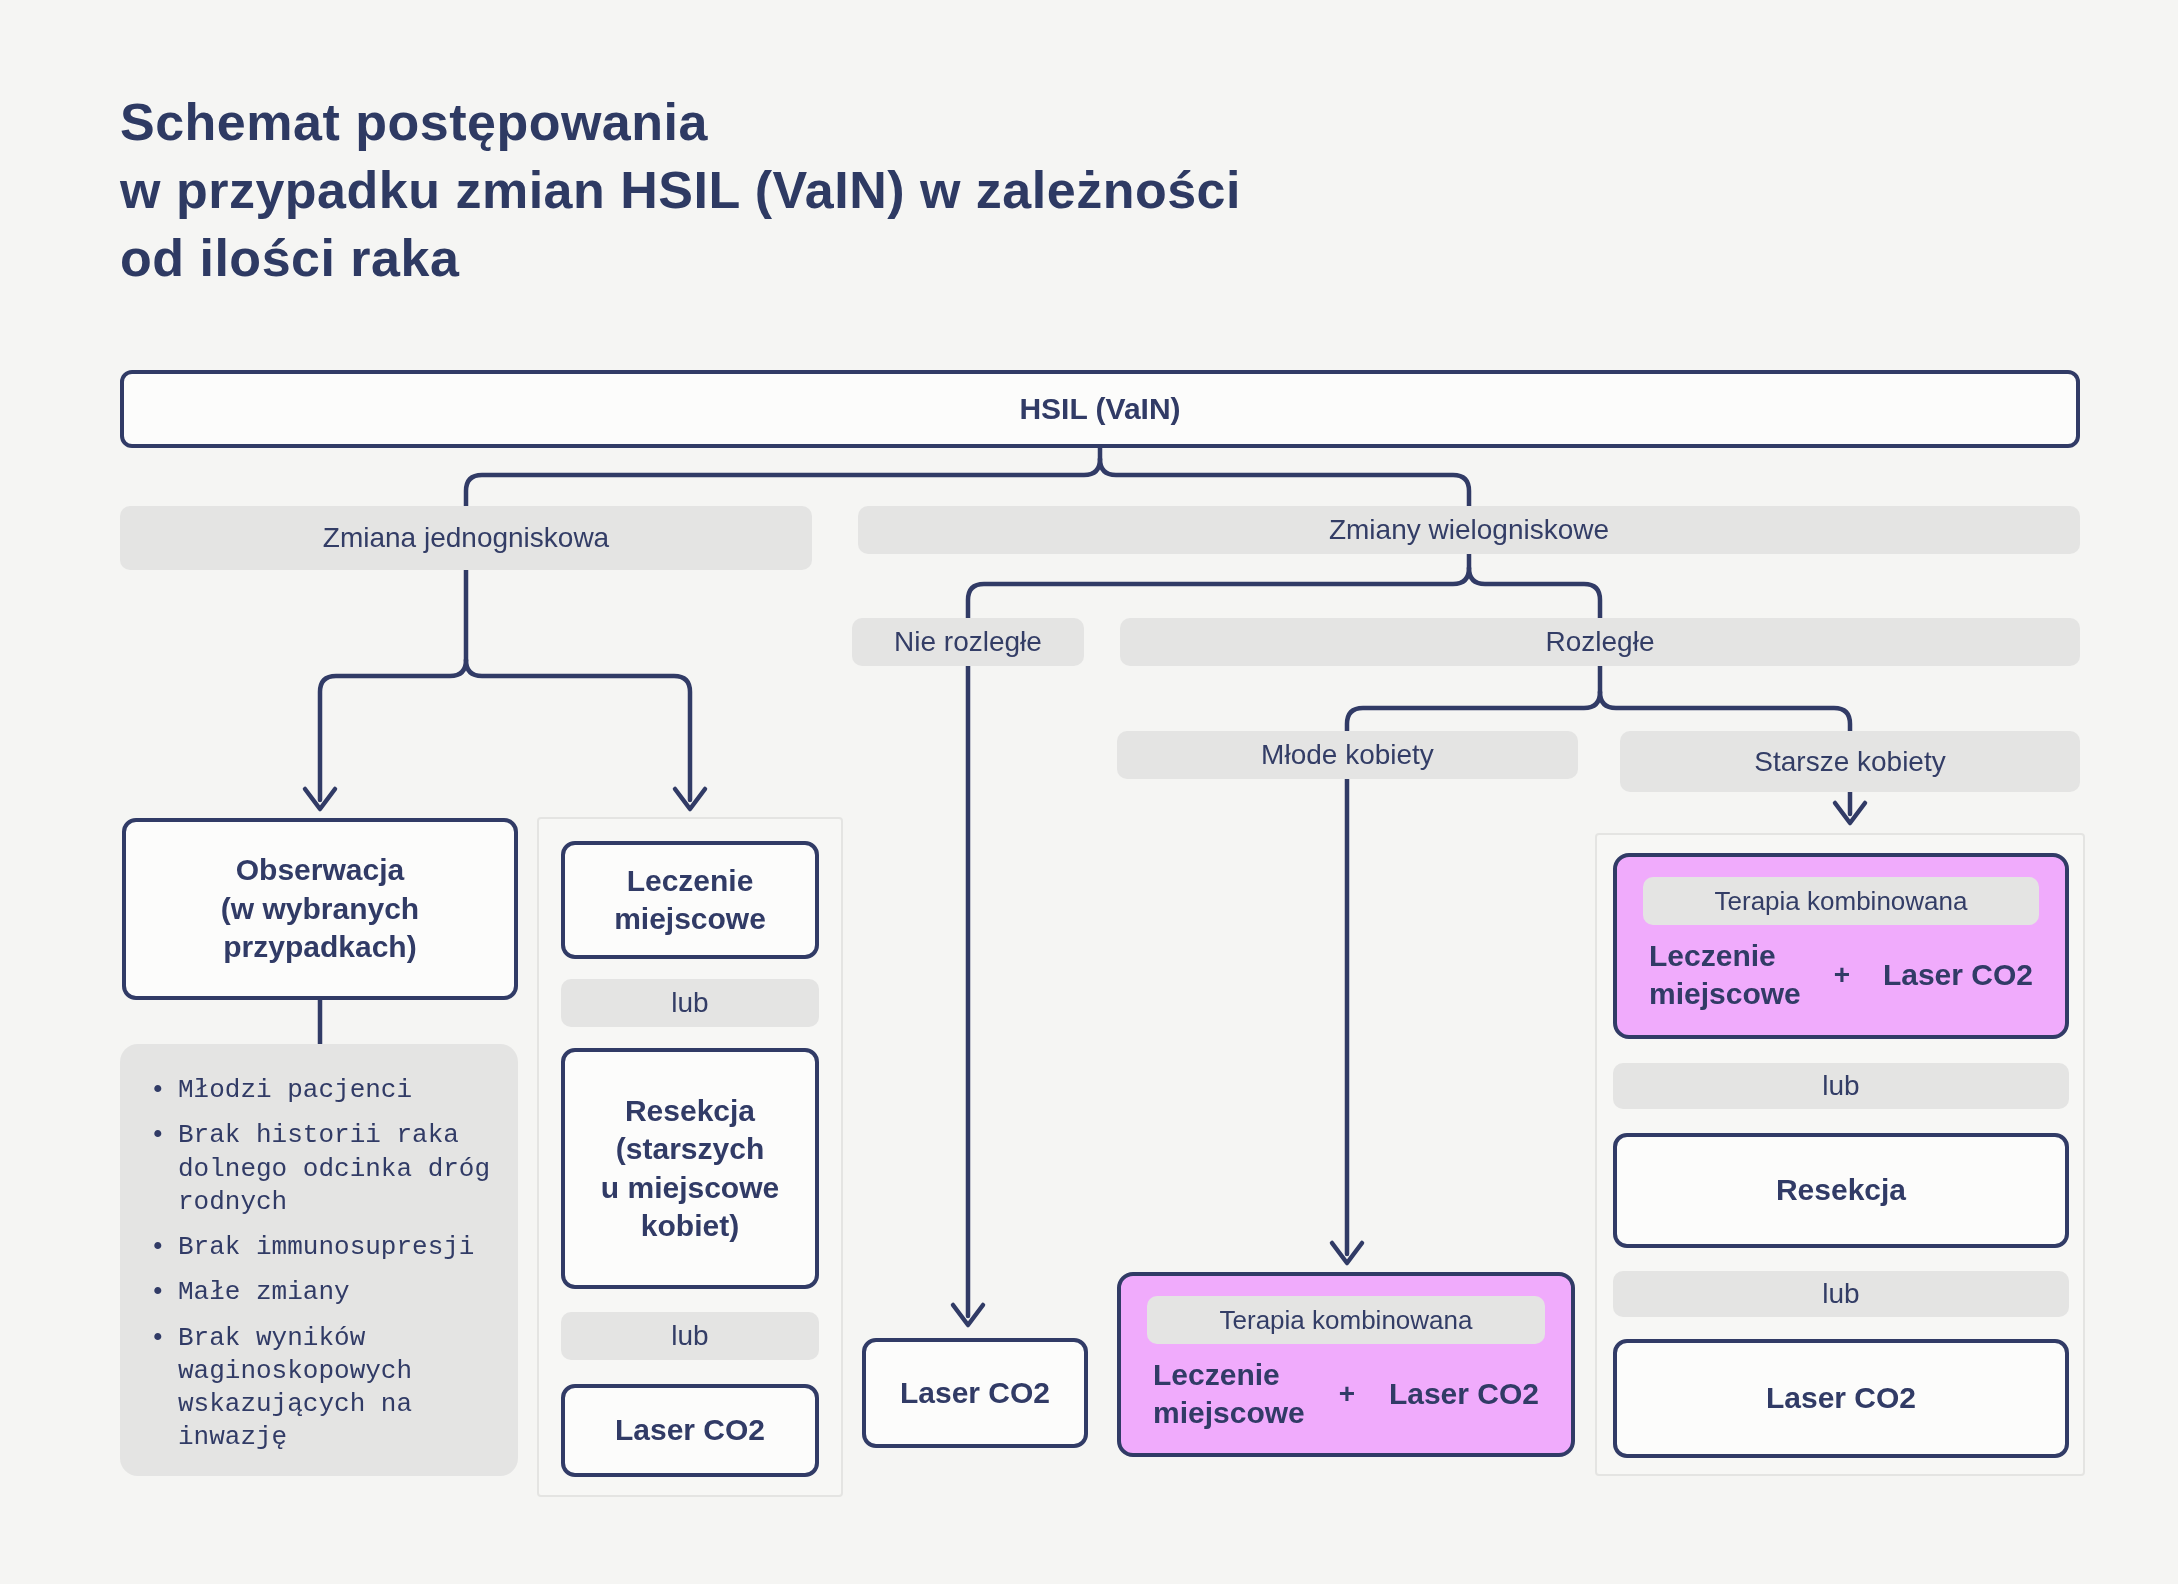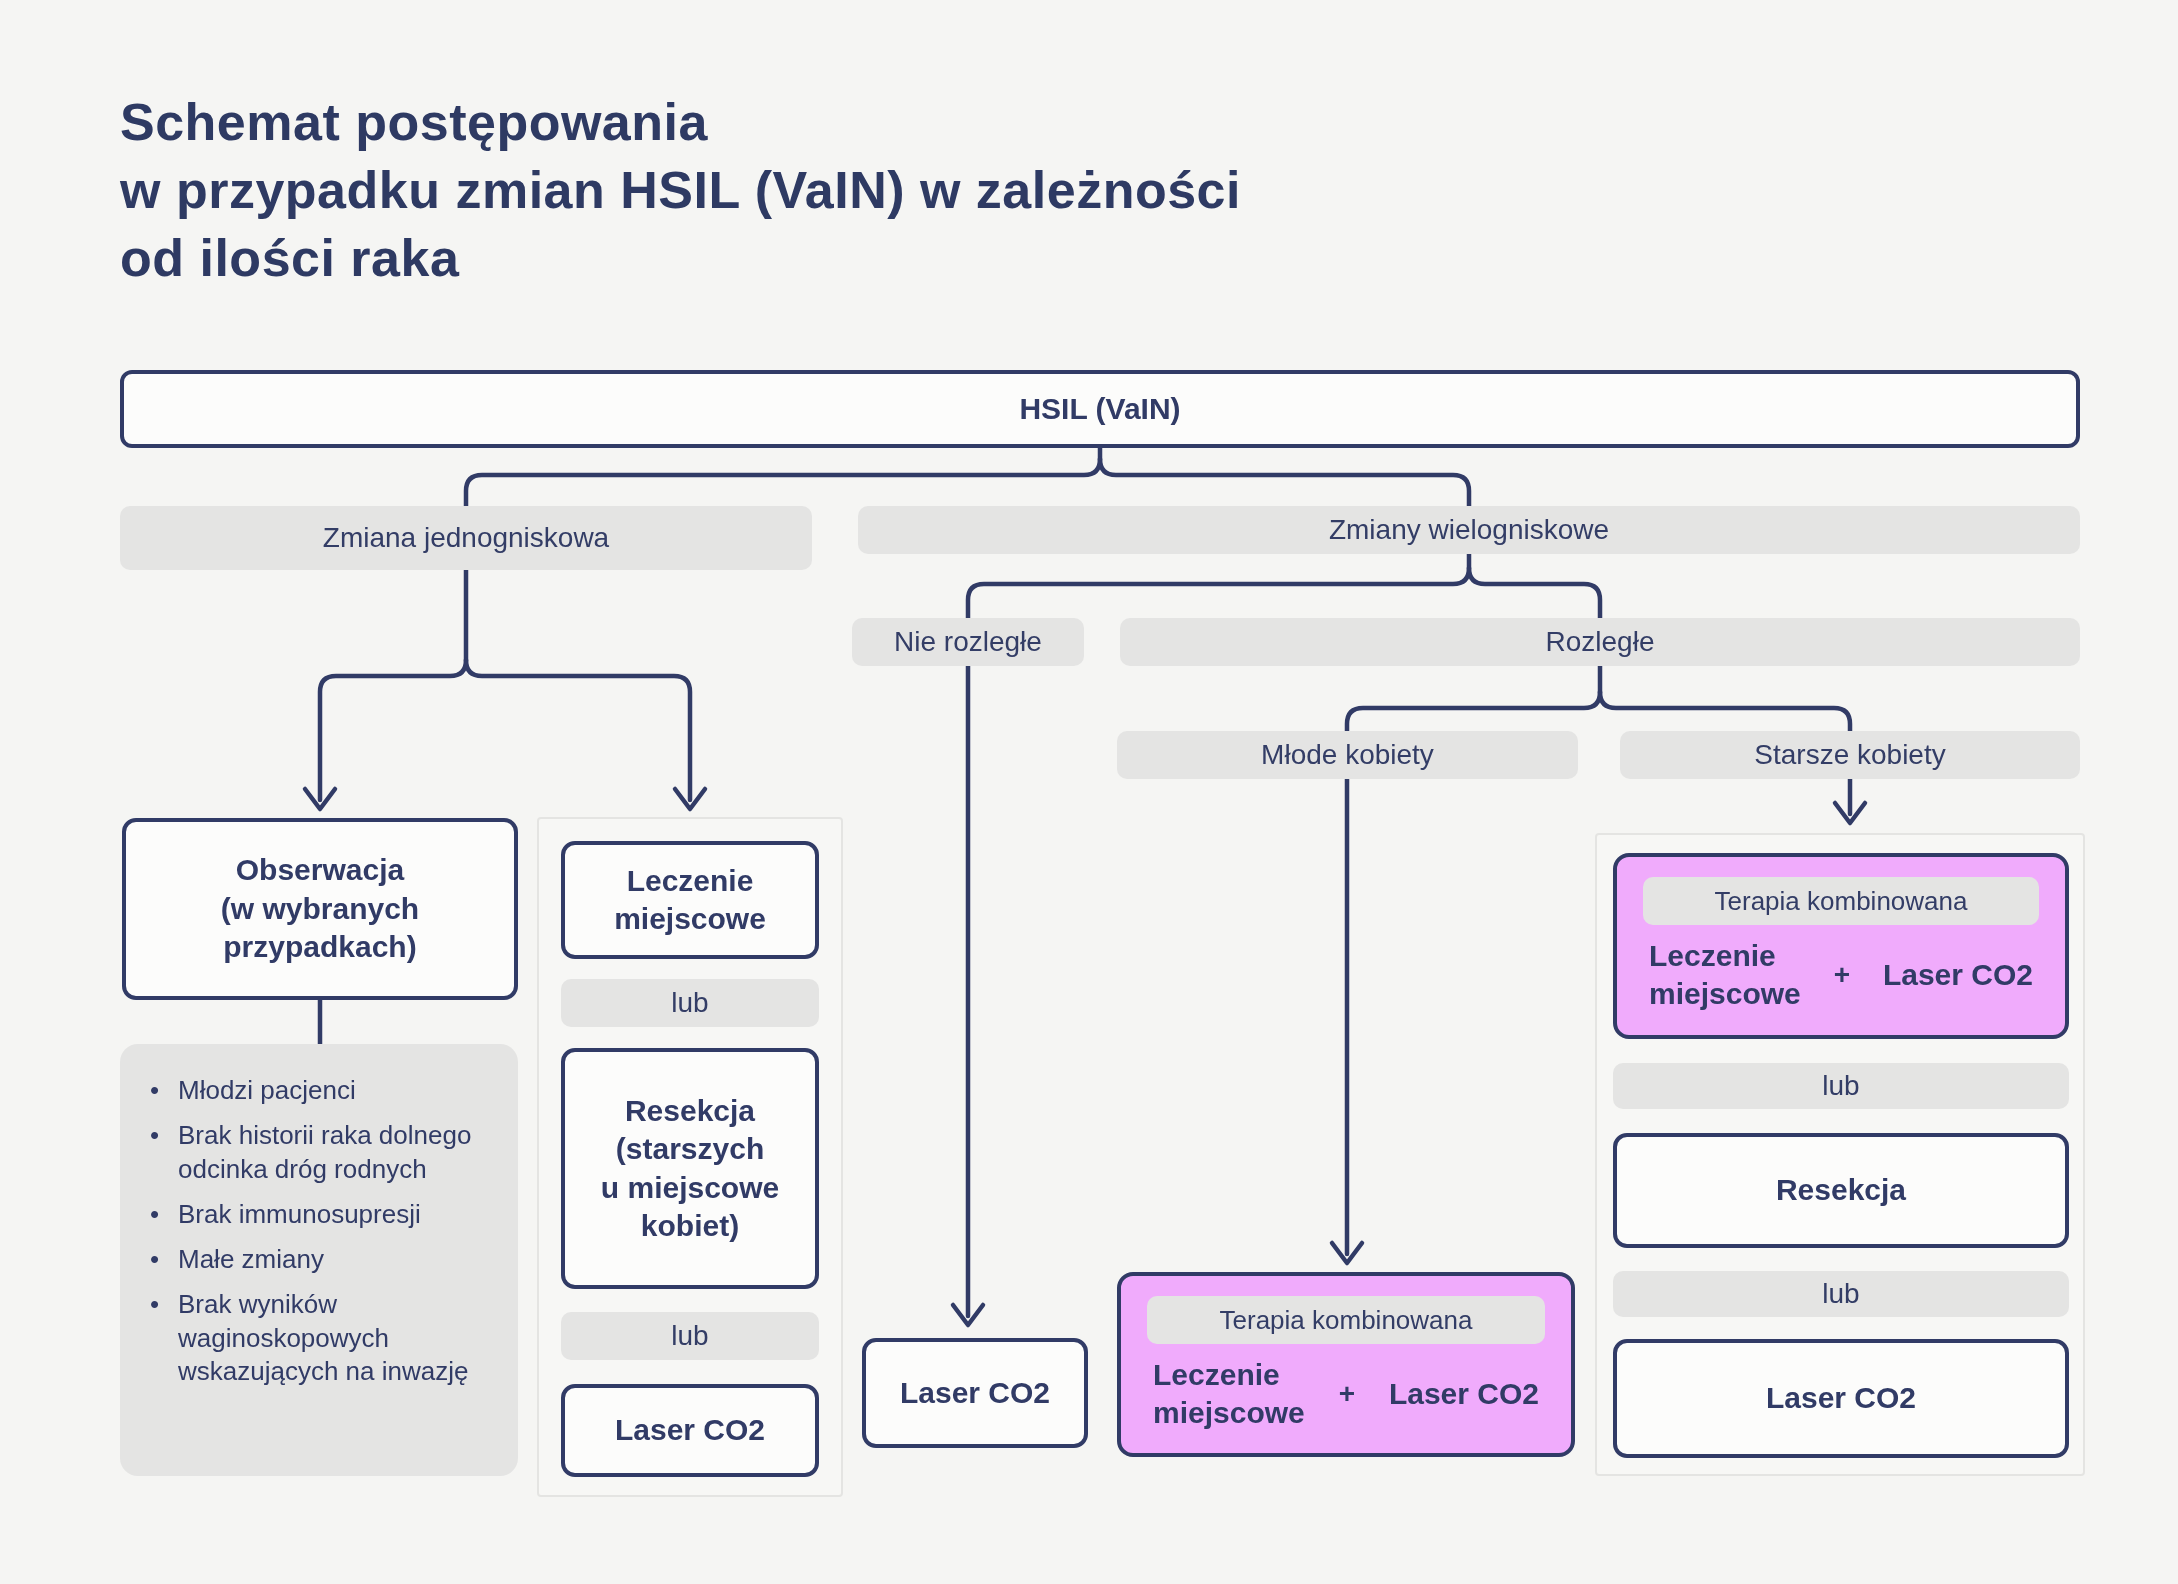--- a/index.html
+++ b/index.html
@@ -54,20 +54,21 @@
   }
   .crit-list { list-style:none; margin:0; padding:0; }
   .crit-item {
     position:relative;
     padding-left:34px;
     margin-bottom:12px;
     font-size:26px;
     line-height:1.28;
     color:#313b66;
     text-align:left;
+    font-family:Liberation Mono, monospace;
   }
   .crit-item::before { content:"\2022"; position:absolute; left:6px; top:0; }
 
   .combo {
     position:absolute; box-sizing:border-box;
     background:#f0abfc;
     border:4px solid #313b66;
     border-radius:16px;
     padding:20px 26px 16px 26px;
     display:flex; flex-direction:column;
@@ -142,21 +143,21 @@
   <div class="node pill" style="left:852px;top:618px;width:232px;height:48px;">
     <span>Nie rozległe</span>
   </div>
   <div class="node pill" style="left:1120px;top:618px;width:960px;height:48px;">
     <span>Rozległe</span>
   </div>
 
   <div class="node pill" style="left:1117px;top:731px;width:461px;height:48px;">
     <span>Młode kobiety</span>
   </div>
-  <div class="node pill" style="left:1620px;top:731px;width:460px;height:48px;">
+  <div class="node pill" style="left:1620px;top:731px;width:460px;height:61px;">
     <span>Starsze kobiety</span>
   </div>
 
   <div class="node obox" style="left:122px;top:818px;width:396px;height:182px;">
     <span>
       <span class="line">Obserwacja</span>
       <span class="line">(w wybranych</span>
       <span class="line">przypadkach)</span>
     </span>
   </div>

